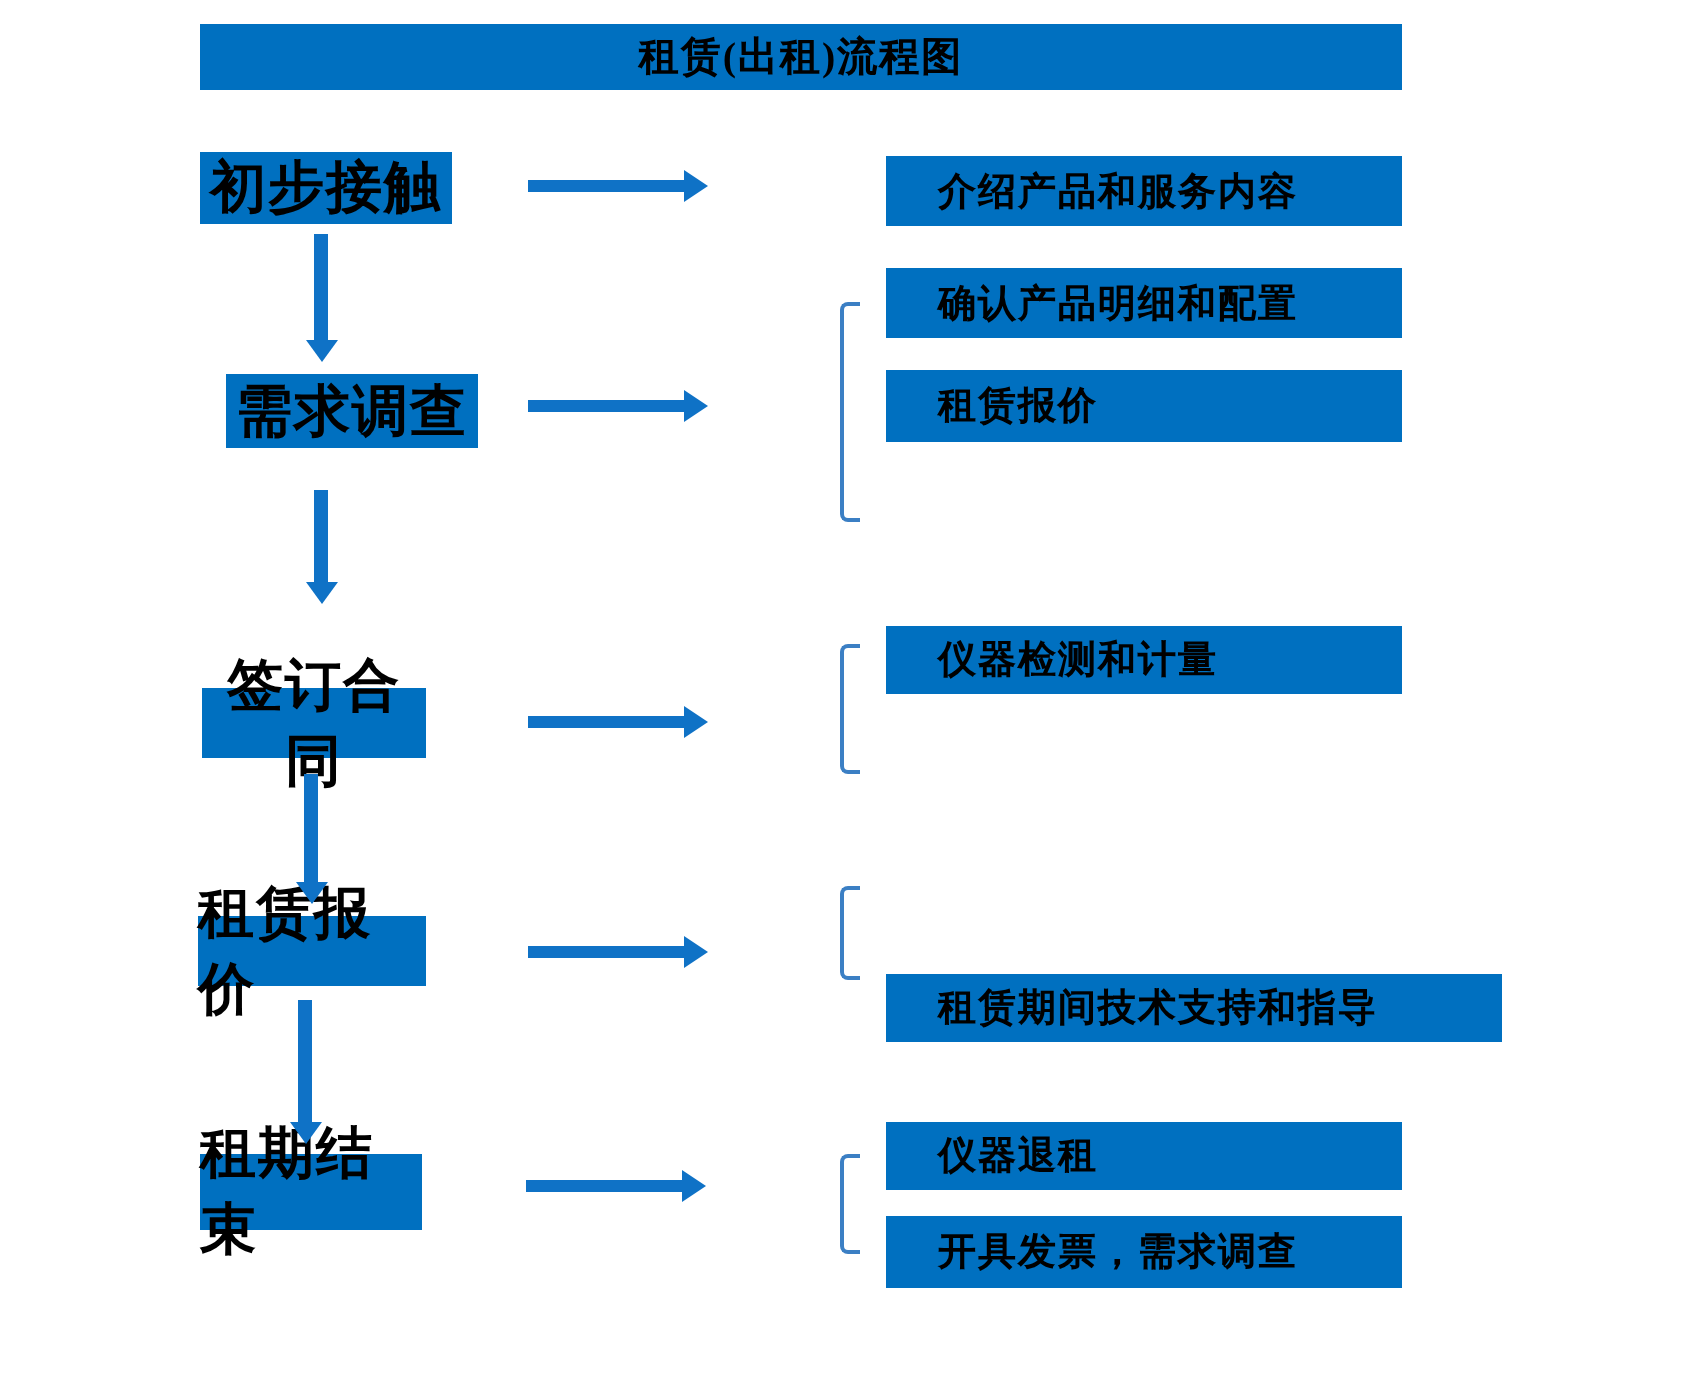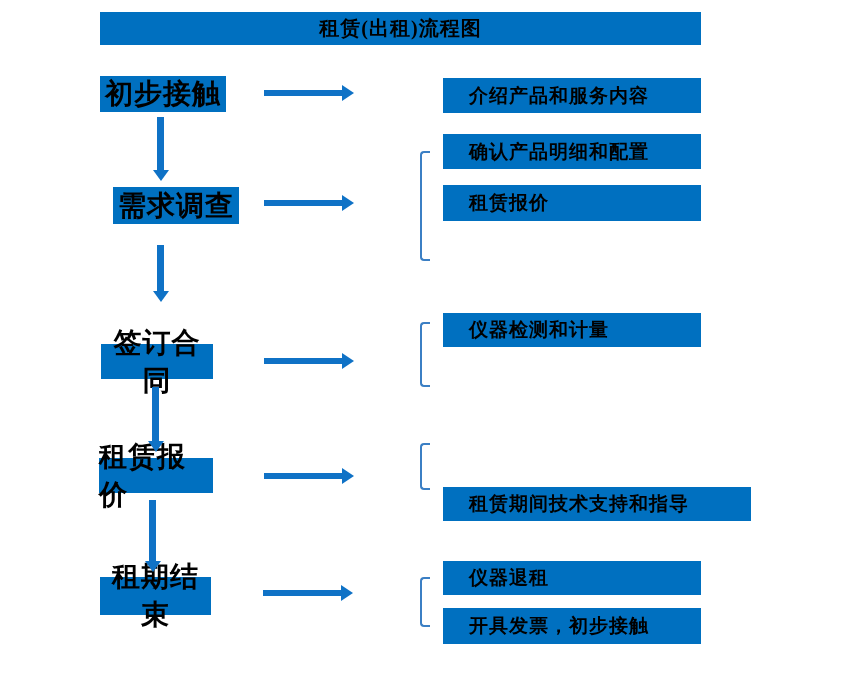--- a/index.html
+++ b/index.html
@@ -81,21 +81,21 @@
 <body>
 
 <div id="stage">
 
   <div class="bluebox titlebar" style="left:100px;top:12px;width:601px;height:33px;">租赁(出租)流程图</div>
 
   <div class="bluebox stagebox" style="left:100px;top:76px;width:126px;height:36px;">初步接触</div>
   <div class="bluebox stagebox" style="left:113px;top:187px;width:126px;height:37px;">需求调查</div>
   <div class="bluebox stagebox" style="left:101px;top:344px;width:112px;height:35px;text-align:center;">签订合同</div>
   <div class="bluebox stagebox" style="left:99px;top:458px;width:114px;height:35px;">租赁报价</div>
-  <div class="bluebox stagebox" style="left:100px;top:577px;width:111px;height:38px;text-align:center;">租期结束</div>
+  <div class="bluebox stagebox" style="left:100px;top:577px;width:111px;height:38px;">租期结束</div>
 
   <div class="varrow" style="left:157px;top:117px;height:53px;"></div>
   <div class="varrow" style="left:157px;top:245px;height:46px;"></div>
   <div class="varrow" style="left:152px;top:387px;height:54px;"></div>
   <div class="varrow" style="left:149px;top:500px;height:61px;"></div>
 
   <div class="harrow" style="left:264px;top:90px;width:78px;"></div>
   <div class="harrow" style="left:264px;top:200px;width:78px;"></div>
   <div class="harrow" style="left:264px;top:358px;width:78px;"></div>
   <div class="harrow" style="left:264px;top:473px;width:78px;"></div>
@@ -109,15 +109,15 @@
   <div class="bluebox outbox" style="left:443px;top:78px;width:258px;height:35px;">介绍产品和服务内容</div>
 
   <div class="bluebox outbox" style="left:443px;top:134px;width:258px;height:35px;">确认产品明细和配置</div>
   <div class="bluebox outbox" style="left:443px;top:185px;width:258px;height:36px;">租赁报价</div>
 
   <div class="bluebox outbox" style="left:443px;top:313px;width:258px;height:34px;">仪器检测和计量</div>
 
   <div class="bluebox outbox" style="left:443px;top:487px;width:308px;height:34px;">租赁期间技术支持和指导</div>
 
   <div class="bluebox outbox" style="left:443px;top:561px;width:258px;height:34px;">仪器退租</div>
-  <div class="bluebox outbox" style="left:443px;top:608px;width:258px;height:36px;">开具发票，初步接触</div>
+  <div class="bluebox outbox" style="left:443px;top:608px;width:258px;height:36px;">开具发票，需求调查</div>
 
 </div>
 
 </body></html>

